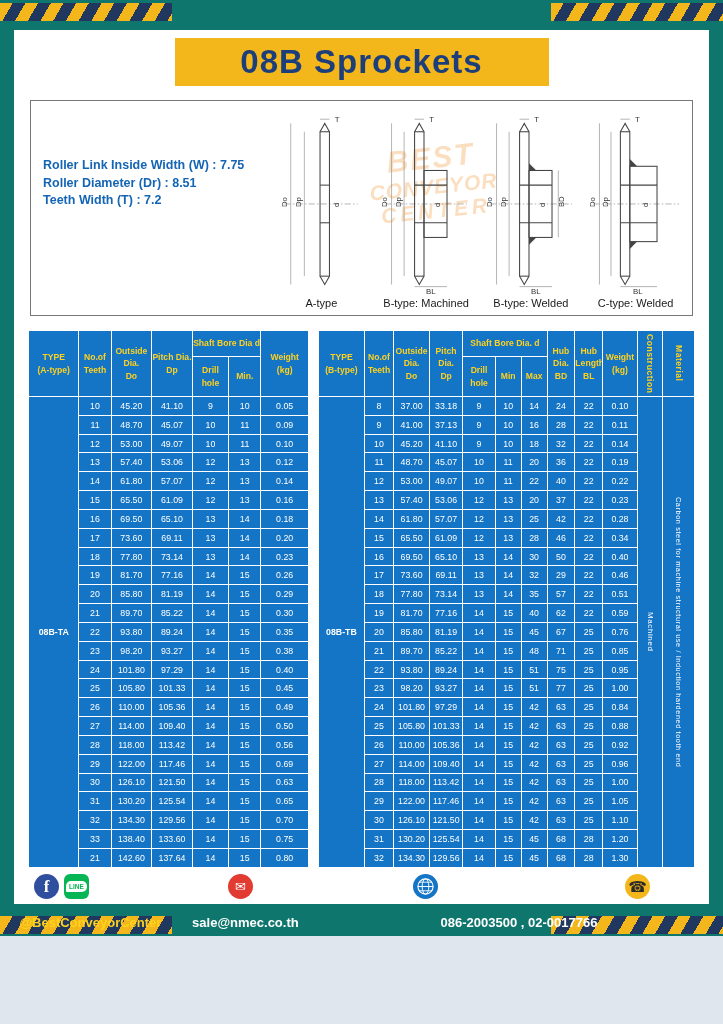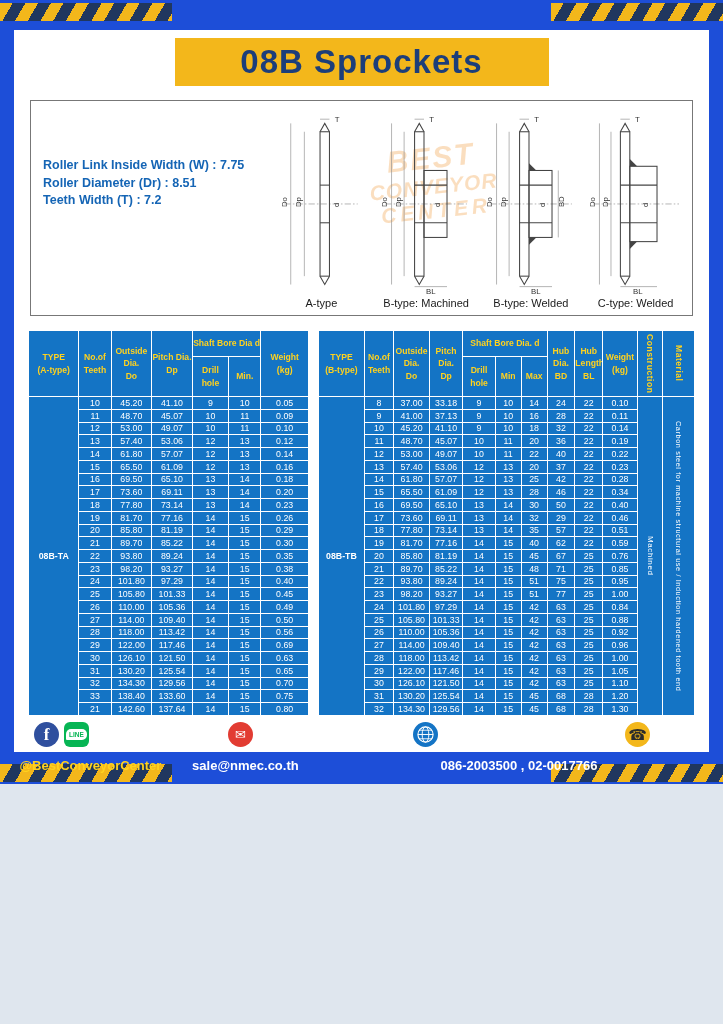--- a/index.html
+++ b/index.html
@@ -1,17 +1,17 @@
 <!DOCTYPE html>
 <html><head>
 <meta charset="utf-8">
 <style>
   * { margin:0; padding:0; box-sizing:border-box; }
   body { font-family:"Liberation Sans", sans-serif; background:#dfe6ee; }
-  .page { position:relative; width:723px; height:784px; background:#1d4ed8; overflow:hidden; margin:0 auto; }
+  .page { position:relative; width:723px; height:936px; background:#0f766e; overflow:hidden; margin:0 auto; }
 
   
   .hazard { position:absolute; height:18px; width:172px;
     background:repeating-linear-gradient(120deg,#f3b71b 0 11px,#20375f 11px 22px); }
   .hz-tl { top:3px; left:0; }
   .hz-tr { top:3px; right:0; }
   .hz-bl { bottom:2px; left:0; }
   .hz-br { bottom:2px; right:0; }
 
   .main { position:absolute; left:14px; right:14px; top:30px; bottom:32px; background:#ffffff; }
@@ -67,21 +67,21 @@
   .ficon.fb { left:20px; background:#2f4f9e; color:#fff; font-weight:bold; font-size:17px;
     font-family:"Liberation Serif",serif; }
   .ficon.line { left:50px; background:#06b554; border-radius:6px; }
   .line-bubble { background:#fff; color:#06b554; font-size:6.5px; font-weight:bold;
     padding:2px 3px; border-radius:5px 5px 5px 1px; }
   .ficon.mail { left:214px; background:#e23c32; color:#fff; font-size:13px; }
   .ficon.globe { left:399px; background:#1474c5; }
   .ficon.phone { left:611px; background:#f3b71b; color:#2b2b2b; font-size:15px; }
 
   
-  .contact-bar { position:absolute; left:0; right:0; bottom:6px; height:26px; display:flex; align-items:center; }
+  .contact-bar { position:absolute; left:0; right:0; bottom:6px; height:26px; display:flex; align-items:flex-end; }
   .cseg { display:flex; align-items:center; justify-content:center; font-weight:bold; font-size:13px; }
   .cdiv { width:5px; background:#f3b71b; }
   .cseg.s1 { flex:0 0 25%; color:#ffd21e; }
   .cseg.s2 { flex:0 0 16.5%; color:#ffffff; }
   .cseg.s3 { flex:0 0 33%; color:#ffd21e; }
   .cseg.s4 { flex:1; color:#ffffff; }
   .cseg span { cursor:pointer; white-space:nowrap; }
 </style>
 </head>
 <body>

